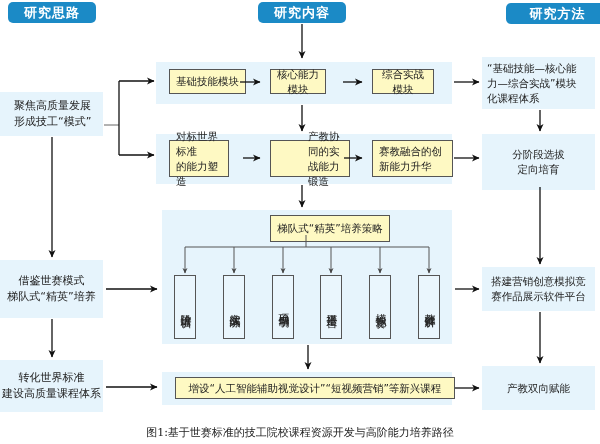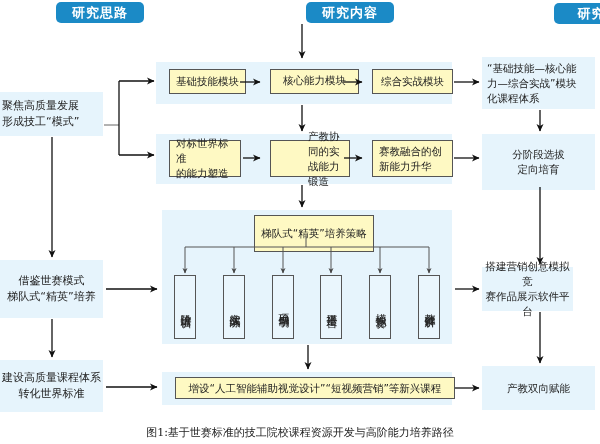--- a/index.html
+++ b/index.html
@@ -1,20 +1,20 @@
 <!DOCTYPE html>
 <html><head>
 <meta charset="utf-8">
 <style>
   html, body { margin: 0; padding: 0; background: #ffffff; }
   body { width: 600px; height: 444px; position: relative; overflow: hidden;
          font-family: "DejaVu Sans", "Liberation Sans", sans-serif; color: #222; }
   .abs { position: absolute; box-sizing: border-box; }
   .hdr { background: #1b8ac6; color: #fff; border-radius: 5px; font-size: 13px; font-weight: bold;
-         display: flex; align-items: center; justify-content: center; letter-spacing: 1px; margin-left: 48px; }
+         display: flex; align-items: center; justify-content: center; letter-spacing: 1px; }
   .panel { background: #e6f4fc; }
   .lbox { display: flex; align-items: center; justify-content: center; text-align: center;
           font-size: 11px; line-height: 16px; }
   .lbox .txt { width: 100%; }
   .inner { border: 1px solid #555; background: #fef9c3; font-size: 10.5px; line-height: 15px;
            display: flex; align-items: center; padding: 0 6px; margin-left: 8px; }
   .inner.center { justify-content: center; text-align: center; }
   .vbox { border: 1px solid #555; background: #eaf6fd; font-size: 11px; line-height: 14px;
           writing-mode: vertical-rl; text-orientation: upright; display: flex; align-items: center;
           justify-content: center; letter-spacing: 1px; }
@@ -24,65 +24,65 @@
   svg.lines { position: absolute; left: 0; top: 0; }
 </style>
 </head>
 <body>
 
 <div class="abs hdr" style="left:8px; top:2px; width:88px; height:21px;">研究思路</div>
 <div class="abs hdr" style="left:258px; top:2px; width:88px; height:21px;">研究内容</div>
 <div class="abs hdr" style="left:506px; top:3px; width:103px; height:21px;">研究方法</div>
 
 <div class="abs panel lbox" style="left:0; top:92px; width:103px; height:44px;">
-  <div class="txt" style="text-align:left; padding-left:2px;">
+  <div class="txt" style="text-align:left; padding-left:14px;">
     <div>聚焦高质量发展</div>
     <div>形成技工“模式”</div>
   </div>
 </div>
 <div class="abs panel lbox" style="left:0; top:260px; width:103px; height:58px;">
   <div class="txt">
     <div>借鉴世赛模式</div>
     <div>梯队式“精英”培养</div>
   </div>
 </div>
 <div class="abs panel lbox" style="left:0; top:360px; width:103px; height:52px;">
   <div class="txt">
+    <div>转化世界标准</div>
     <div>建设高质量课程体系</div>
-    <div>转化世界标准</div>
   </div>
 </div>
 
 <div class="abs panel" style="left:156px; top:62px; width:296px; height:42px;"></div>
 <div class="abs inner center" style="left:161px; top:69px; width:77px; height:25px;">基础技能模块</div>
-<div class="abs inner center" style="left:262px; top:69px; width:89px; height:25px;font-family:Liberation Mono, monospace;">核心能力模块</div>
-<div class="abs inner center" style="left:364px; top:69px; width:81px; height:25px;">综合实战模块</div>
+<div class="abs inner center" style="left:262px; top:69px; width:56px; height:25px;">核心能力模块</div>
+<div class="abs inner center" style="left:364px; top:69px; width:62px; height:25px;">综合实战模块</div>
 
 <div class="abs panel" style="left:156px; top:134px; width:296px; height:50px;"></div>
-<div class="abs inner" style="left:161px; top:140px; width:72px; height:37px;">
+<div class="abs inner" style="left:161px; top:140px; width:60px; height:37px;">
   <div>
     <div>对标世界标准</div>
     <div>的能力塑造</div>
   </div>
 </div>
 <div class="abs inner" style="left:262px; top:140px; width:80px; height:37px;padding-left:37px;">
   <div>
     <div>产教协同的实</div>
     <div>战能力锻造</div>
   </div>
 </div>
 <div class="abs inner" style="left:364px; top:140px; width:81px; height:37px;">
   <div>
     <div>赛教融合的创</div>
     <div>新能力升华</div>
   </div>
 </div>
 
 <div class="abs panel" style="left:162px; top:210px; width:290px; height:134px;"></div>
-<div class="abs inner center" style="left:246px; top:215px; width:120px; height:37px;">梯队式“精英”培养策略</div>
+<div class="abs inner center" style="left:262px; top:215px; width:120px; height:27px;">梯队式“精英”培养策略</div>
 
 <div class="abs vbox" style="left:174px; top:275px; width:22px; height:64px;">进阶培训</div>
 <div class="abs vbox" style="left:223px; top:275px; width:22px; height:64px;">实战演练</div>
 <div class="abs vbox" style="left:272px; top:275px; width:22px; height:64px;">项目制学习</div>
 <div class="abs vbox" style="left:320px; top:275px; width:22px; height:64px;">搭建平台</div>
 <div class="abs vbox" style="left:369px; top:275px; width:22px; height:64px;">模拟竞赛</div>
 <div class="abs vbox" style="left:418px; top:275px; width:22px; height:64px;">教师讲解</div>
 
 <div class="abs panel" style="left:162px; top:372px; width:290px; height:33px;"></div>
 <div class="abs inner center" style="left:167px; top:377px; width:280px; height:22px;">增设“人工智能辅助视觉设计”“短视频营销”等新兴课程</div>
@@ -93,21 +93,21 @@
     <div>力—综合实战”模块</div>
     <div>化课程体系</div>
   </div>
 </div>
 <div class="abs panel right" style="left:482px; top:134px; width:113px; height:56px; justify-content:center; text-align:center;">
   <div>
     <div>分阶段选拔</div>
     <div>定向培育</div>
   </div>
 </div>
-<div class="abs panel right" style="left:482px; top:267px; width:91px; height:44px; justify-content:center; text-align:center;">
+<div class="abs panel right" style="left:482px; top:267px; width:113px; height:44px; justify-content:center; text-align:center;">
   <div>
     <div>搭建营销创意模拟竞</div>
     <div>赛作品展示软件平台</div>
   </div>
 </div>
 <div class="abs panel right" style="left:482px; top:366px; width:113px; height:44px; justify-content:center; text-align:left;">
   <div>产教双向赋能</div>
 </div>
 
 <svg class="lines" width="600" height="444">

